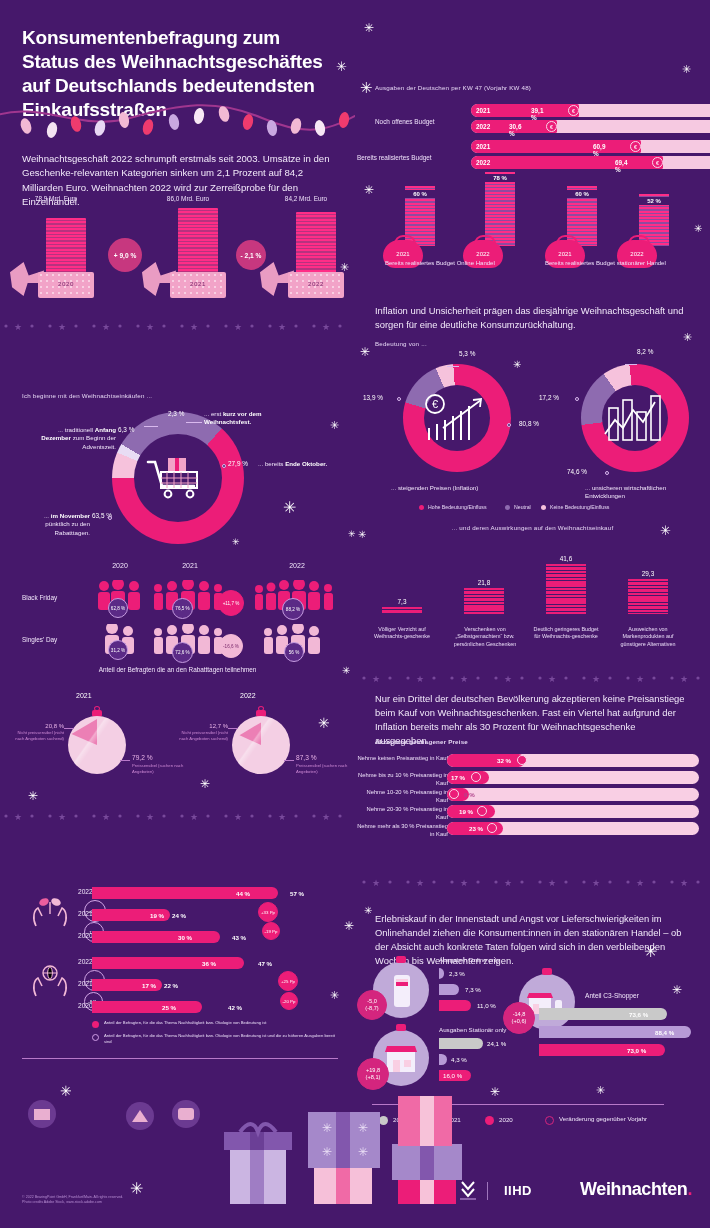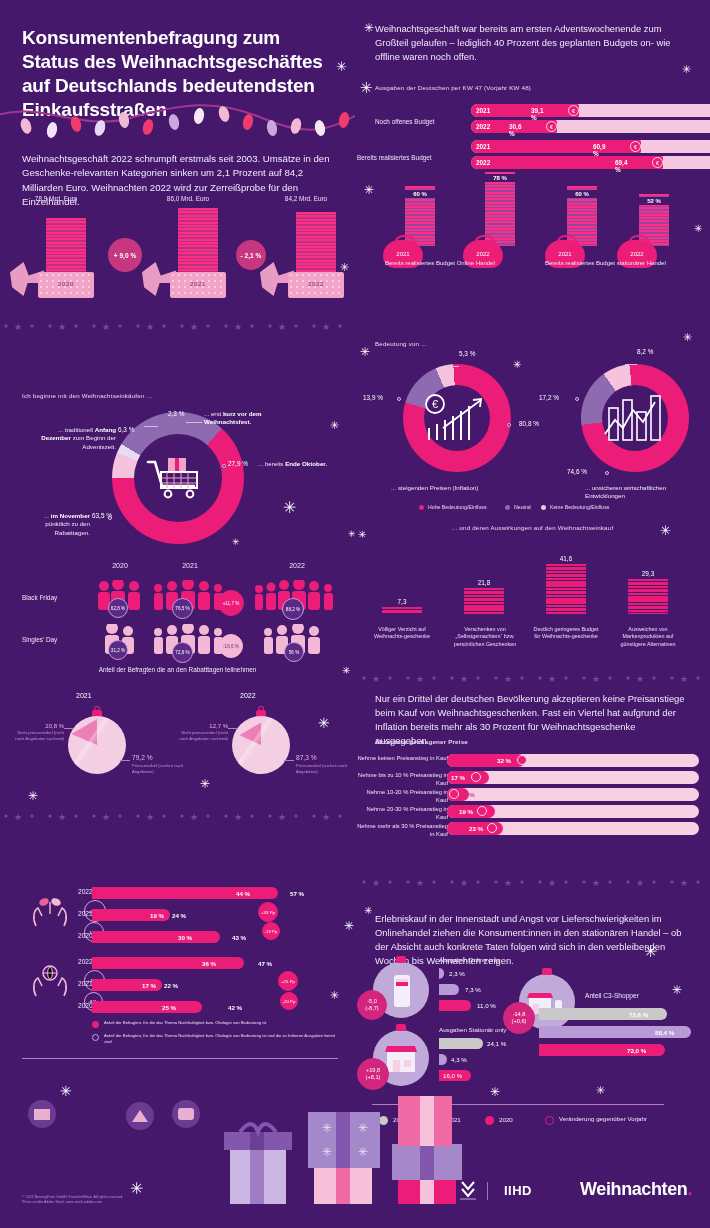--- a/index.html
+++ b/index.html
@@ -206,23 +206,20 @@
     <div class="tower-group" style="left:258px;" data-name="revenue-item-2022">
       <div class="tower-cap">84,2 Mrd. Euro</div>
       <div class="tower-bar" style="height:62px;" data-name="revenue-bar"></div>
       <div class="bow" data-name="ribbon-icon"></div>
       <div class="tower-box" data-name="gift-box" style="background:#f2a3c8;background-image:radial-gradient(#f9cfe3 1px,transparent 1px);background-size:6px 6px;">
         <span>2022</span>
       </div>
     </div>
   </div>
 
-  <div class="col-r" style="top:22px; padding:0 22px 0 20px;" data-name="budget-intro">
-    <p class="intro-r">Weihnachtsgeschäft war bereits am ersten Adventswochenende zum Großteil gelaufen – lediglich 40 Prozent des geplanten Budgets on- wie offline waren noch offen.</p>
-  </div>
   <div class="col-r" style="top:84px; padding-left:20px;" data-name="budget-chart-label">
     <div class="sublabel">Ausgaben der Deutschen per KW 47 (Vorjahr KW 48)</div>
   </div>
 
   <div class="col-r" style="top:104px; padding-left:20px; height:70px;" data-name="budget-bars">
     <div class="bb-cat" style="left:20px; top:14px; width:80px;" data-name="budget-category-label">Noch offenes Budget</div>
     <div style="position:absolute; left:116px; top:0;">
       <div class="bb-row" data-name="budget-row">
         <div class="bb-track" data-name="bar-track"></div>
         <div class="bb-fill" style="width:108px;" data-name="bar-fill"></div>
@@ -337,20 +334,23 @@
     <div class="dval" style="position:absolute; left:92px; top:108px;" data-name="timing-value-november">63,5 %</div>
     <div class="dlabel" style="left:32px; top:108px; width:58px; text-align:right;" data-name="timing-label-november">
       <span>... </span><b>im November</b><span> pünktlich zu den Rabatttagen.</span>
     </div>
     <div class="dot" style="left:108px; top:112px;" data-name="leader-dot"></div>
     <div class="dot" style="left:222px; top:60px;" data-name="leader-dot"></div>
     <div class="leader" style="left:144px;top:22px;width:14px;" data-name="leader-line"></div>
     <div class="leader" style="left:186px;top:18px;width:16px;" data-name="leader-line"></div>
   </div>
 
+  <div class="col-r" style="top:304px; padding:0 22px 0 20px;" data-name="inflation-intro">
+    <p class="intro-r">Inflation und Unsicherheit prägen das diesjährige Weihnachtsgeschäft und sorgen für eine deutliche Konsumzurückhaltung.</p>
+  </div>
   <div class="col-r" style="top:340px; padding-left:20px;" data-name="inflation-chart-label">
     <div class="sublabel">Bedeutung von ...</div>
   </div>
 
   <div class="col-r" style="top:352px; height:160px;" data-name="inflation-donuts">
 
     <div class="donut" data-name="inflation-donut-prices" style="left:48px; top:12px; width:108px; height:108px;
                 background: conic-gradient(from -4deg,
                   #ec1d78 0 80.8%,
                   #8e6bb0 80.8% 94.7%,

